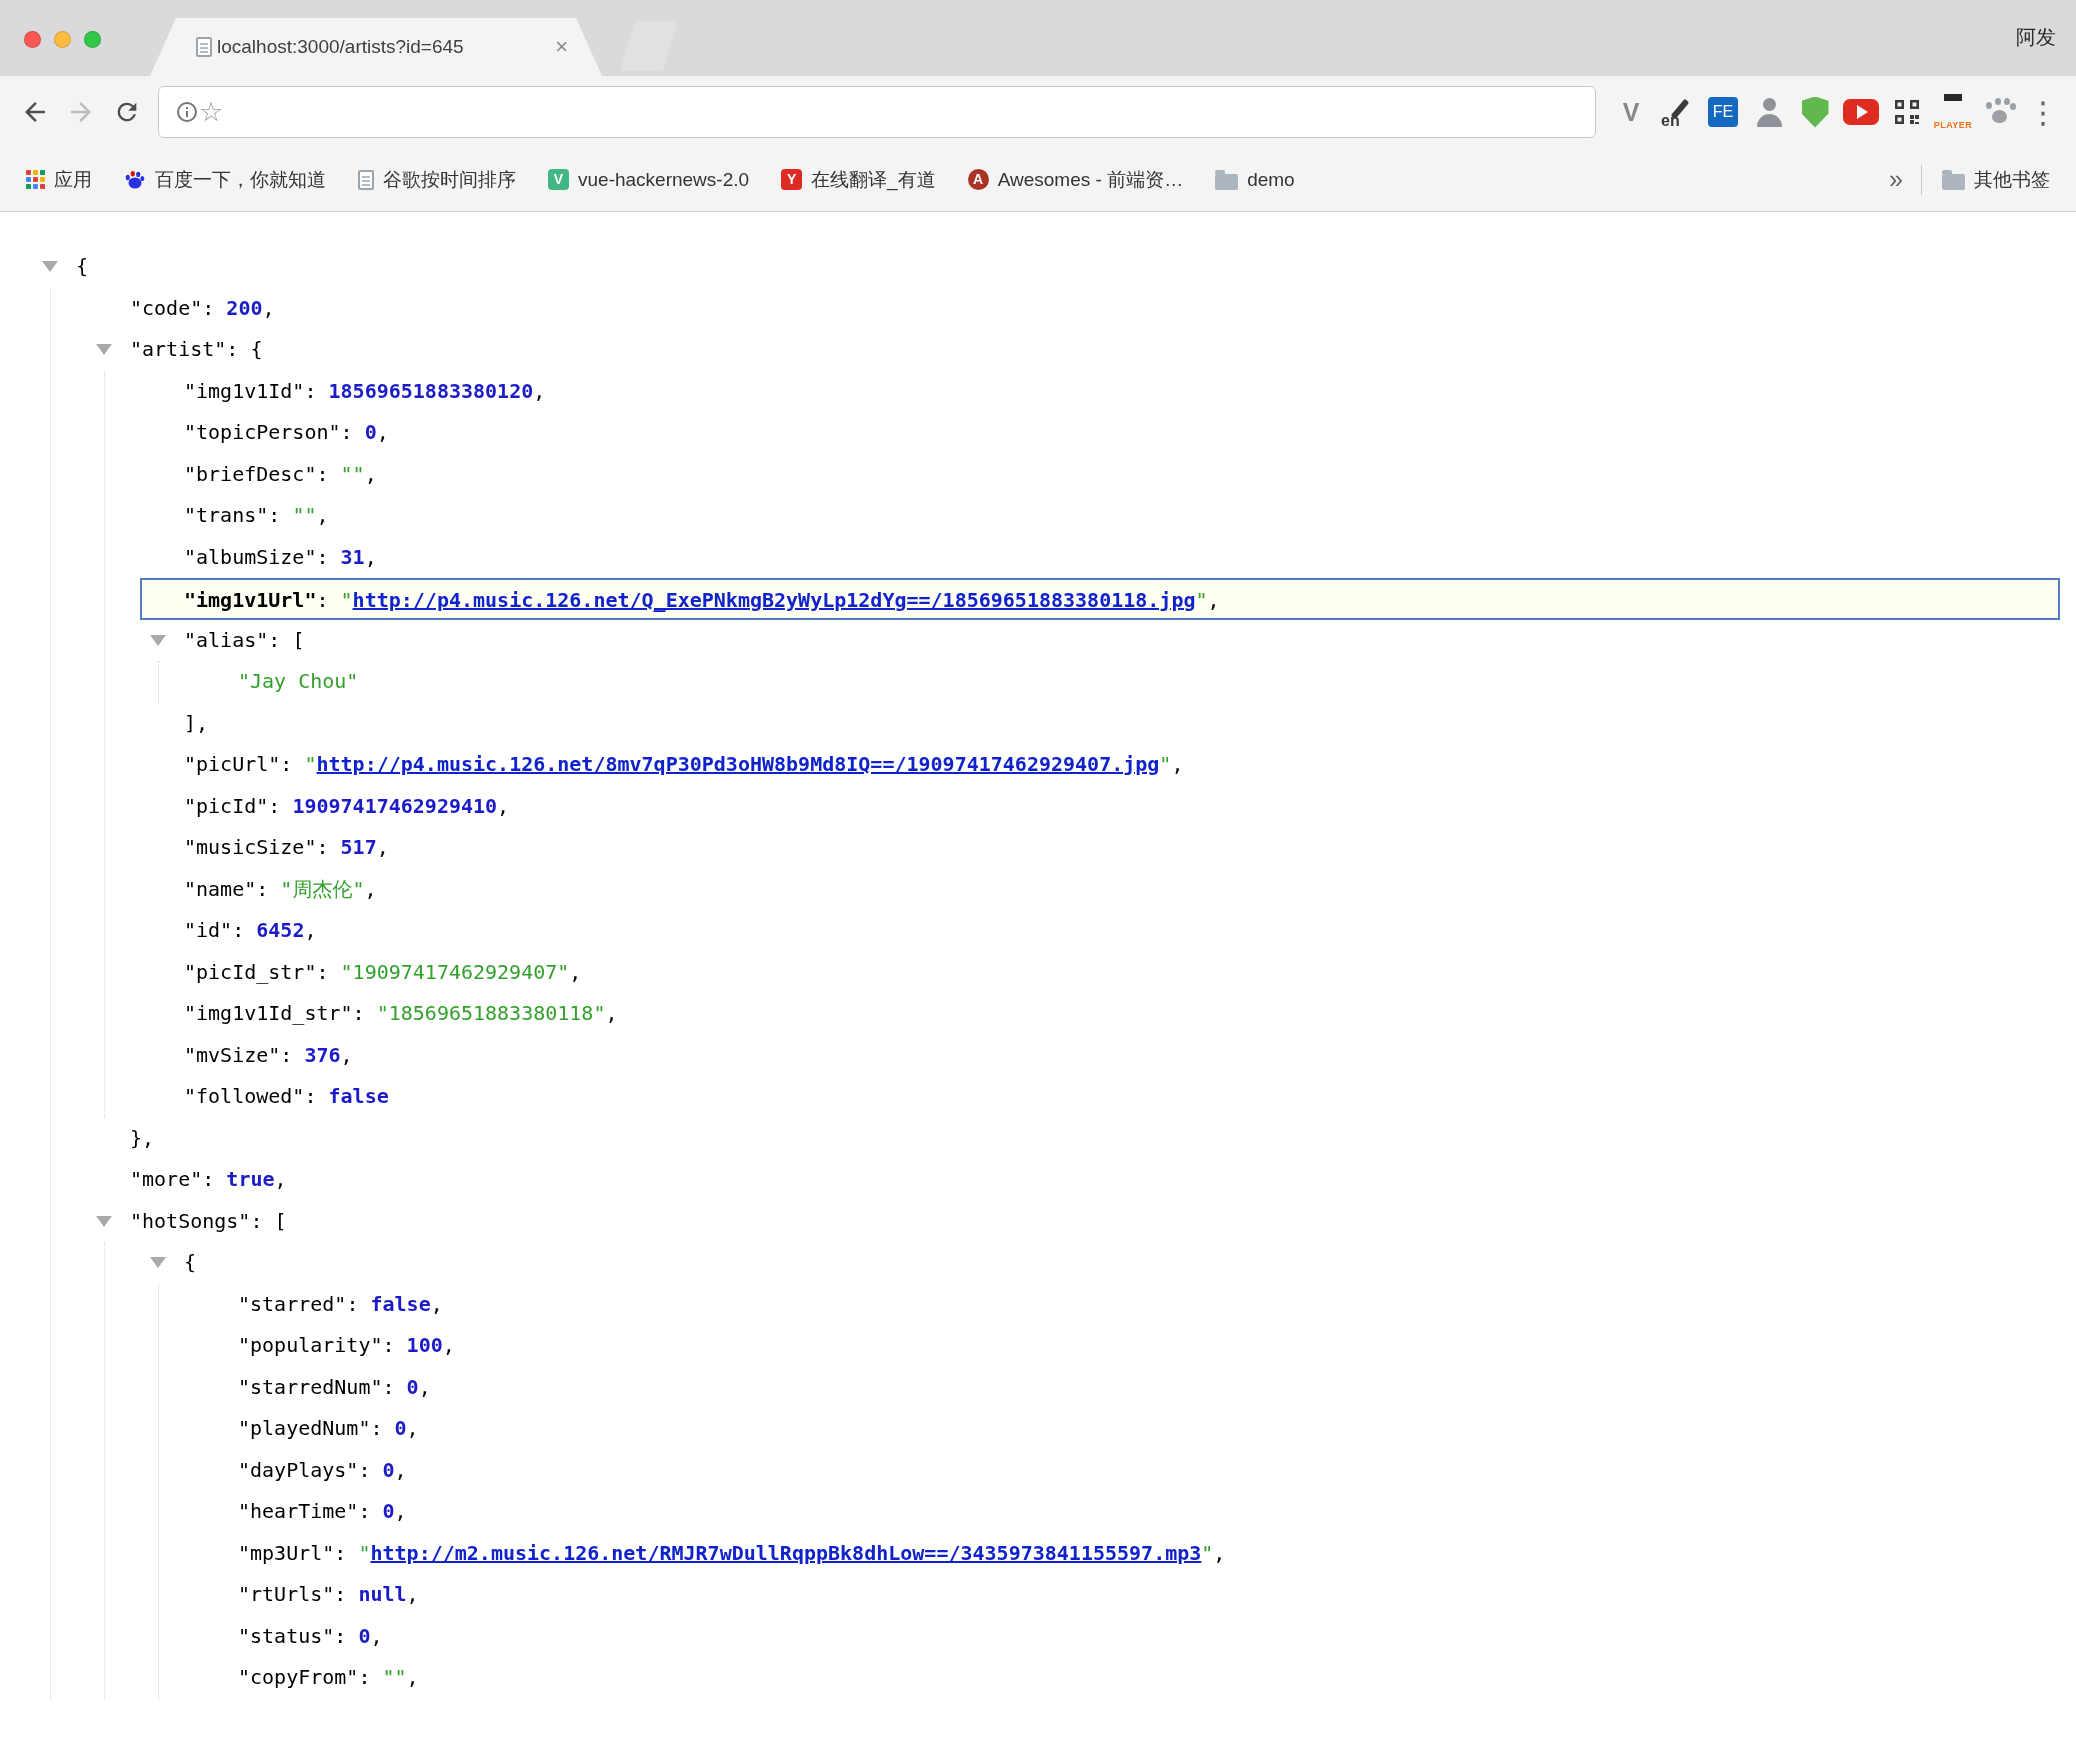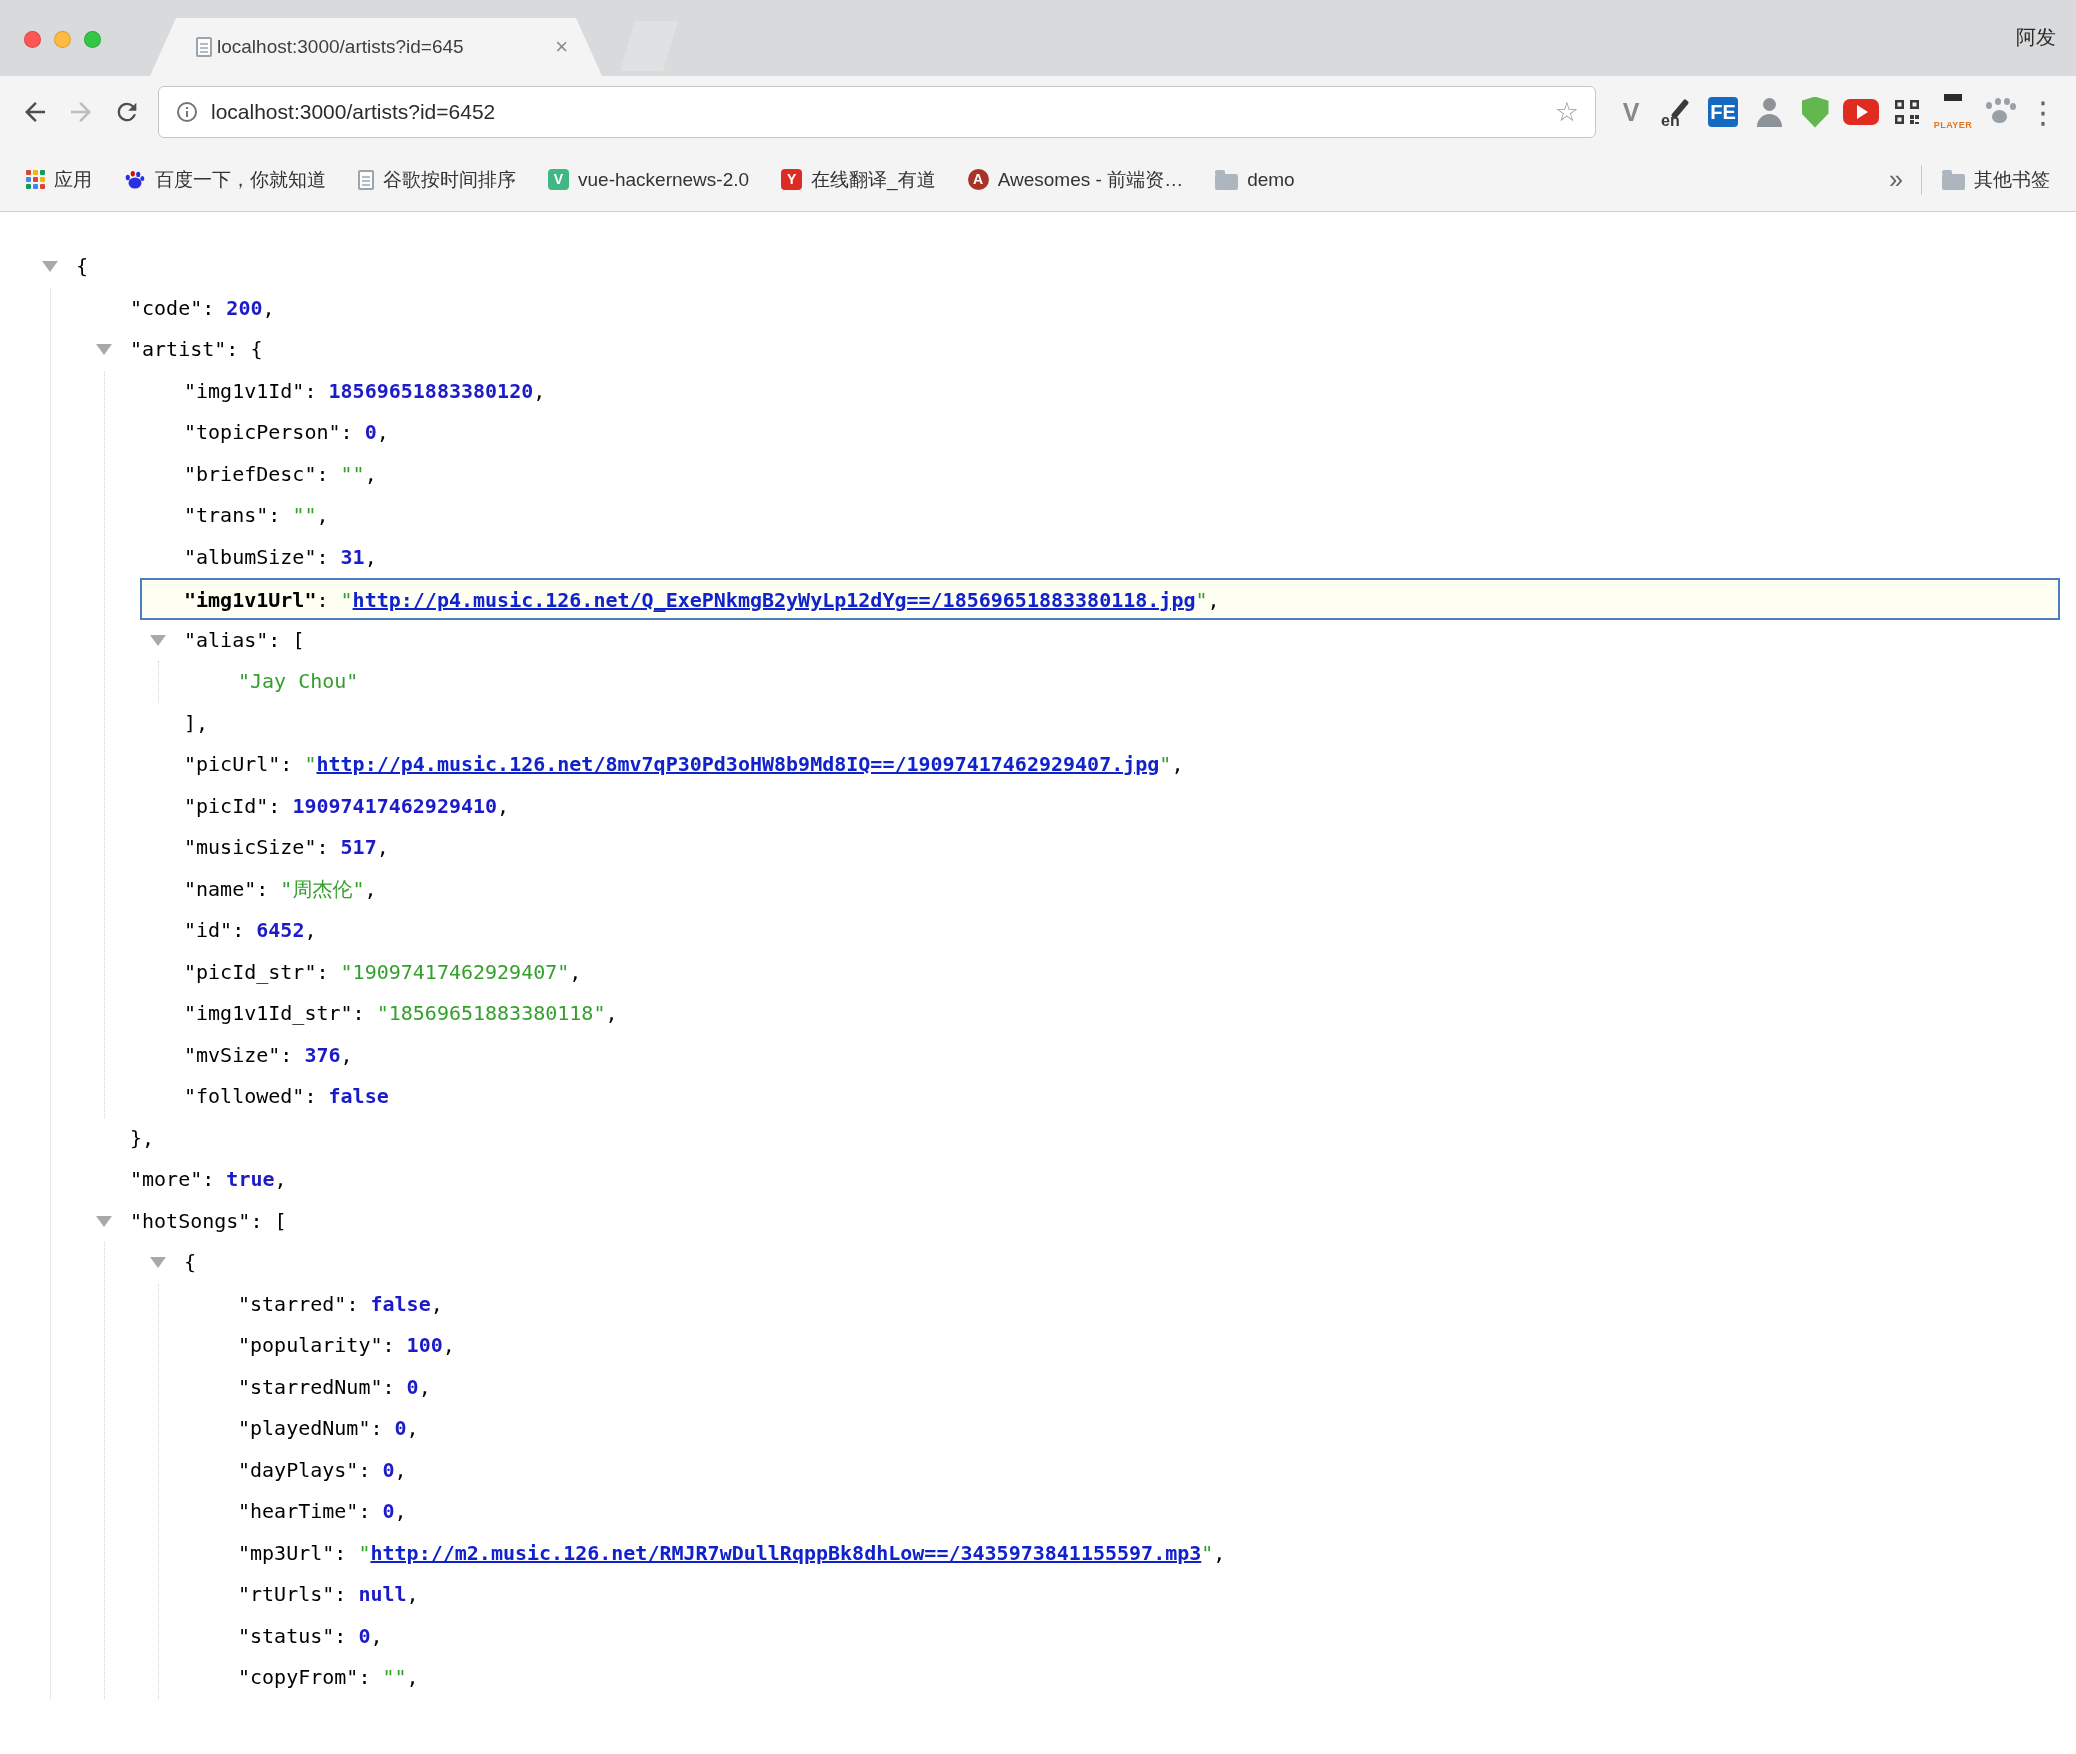--- a/index.html
+++ b/index.html
@@ -30,21 +30,21 @@
 .url-text{font-size:21px;color:#2B2B2B;margin-left:12px;flex:1;white-space:nowrap;overflow:hidden}
 .star-icon{font-size:27px;color:#9B9B9B;cursor:pointer}
 .ext-row{display:flex;align-items:center}
 .ext-slot{width:46px;height:46px;display:flex;align-items:center;justify-content:center;position:relative;cursor:pointer}
 .menu-dots{font-size:30px;color:#5F6368;width:42px;text-align:center;cursor:pointer}
 
 .ext-vimium{font-weight:bold;font-size:25px;color:#888}
 .ext-pen{position:relative;width:32px;height:32px;display:block}
 .ext-pen::before{content:"";position:absolute;left:16px;top:2px;width:6px;height:22px;background:#3A3A3A;border-radius:2px;transform:rotate(40deg)}
 .ext-pen .en{position:absolute;left:0;bottom:-2px;font-weight:bold;font-size:16px;color:#3A3A3A}
-.ext-fe{width:30px;height:30px;border-radius:4px;color:#fff;font-weight:bold;font-size:20px;line-height:30px;text-align:center;display:block}
+.ext-fe{width:30px;height:30px;border-radius:4px;color:#fff;font-weight:normal;font-size:16px;line-height:30px;text-align:center;display:block}
 .ext-person{position:relative;width:32px;height:32px;display:block}
 .ext-person::before{content:"";position:absolute;top:2px;left:10px;width:13px;height:13px;border-radius:50%;background:#8E9399}
 .ext-person::after{content:"";position:absolute;bottom:1px;left:4px;width:25px;height:13px;border-radius:13px 13px 0 0;background:#8E9399}
 .ext-shield{width:27px;height:31px;display:block;clip-path:polygon(50% 0,100% 14%,100% 55%,50% 100%,0 55%,0 14%)}
 .ext-yt{width:36px;height:26px;border-radius:7px;position:relative;display:block}
 .ext-yt::after{content:"";position:absolute;left:14px;top:6px;border-left:11px solid #fff;border-top:7px solid transparent;border-bottom:7px solid transparent}
 .ext-qr{width:30px;height:30px;display:block}
 .ext-player{display:flex;flex-direction:column;align-items:center;gap:19px}
 .ext-player .bar{width:18px;height:7px;background:#2B2B2B;display:block}
 .ext-player .txt{font-weight:bold;font-size:9px;letter-spacing:.5px}
@@ -123,21 +123,20 @@
   </button>
   <button class="navbtn">
     <svg width="28" height="28" viewBox="0 0 24 24">
         <path fill="#4E4E4E" d="M17.65 6.35A7.96 7.96 0 0 0 12 4a8 8 0 1 0 7.73 10h-2.08A6 6 0 1 1 12 6c1.66 0 3.14.69 4.22 1.78L13 11h7V4l-2.35 2.35z"></path>
       </svg>
   </button>
   <div class="addressbar">
     <svg width="24" height="24" viewBox="0 0 24 24">
         <path fill="#757575" d="M12 2a10 10 0 1 0 0 20 10 10 0 0 0 0-20zm0 18a8 8 0 1 1 0-16 8 8 0 0 1 0 16zm-1-11h2V7h-2v2zm0 8h2v-6h-2v6z"></path>
       </svg>
-    <span class="url-text">localhost:3000/artists?id=6452</span>
     <span class="star-icon">☆</span>
   </div>
   <div class="ext-row" id="ext-row">
       <span class="ext-slot">
         <span class="ext-vimium">V</span>
       </span>
       <span class="ext-slot">
         <span class="ext-pen">
           <span class="en">en</span>
         </span>

